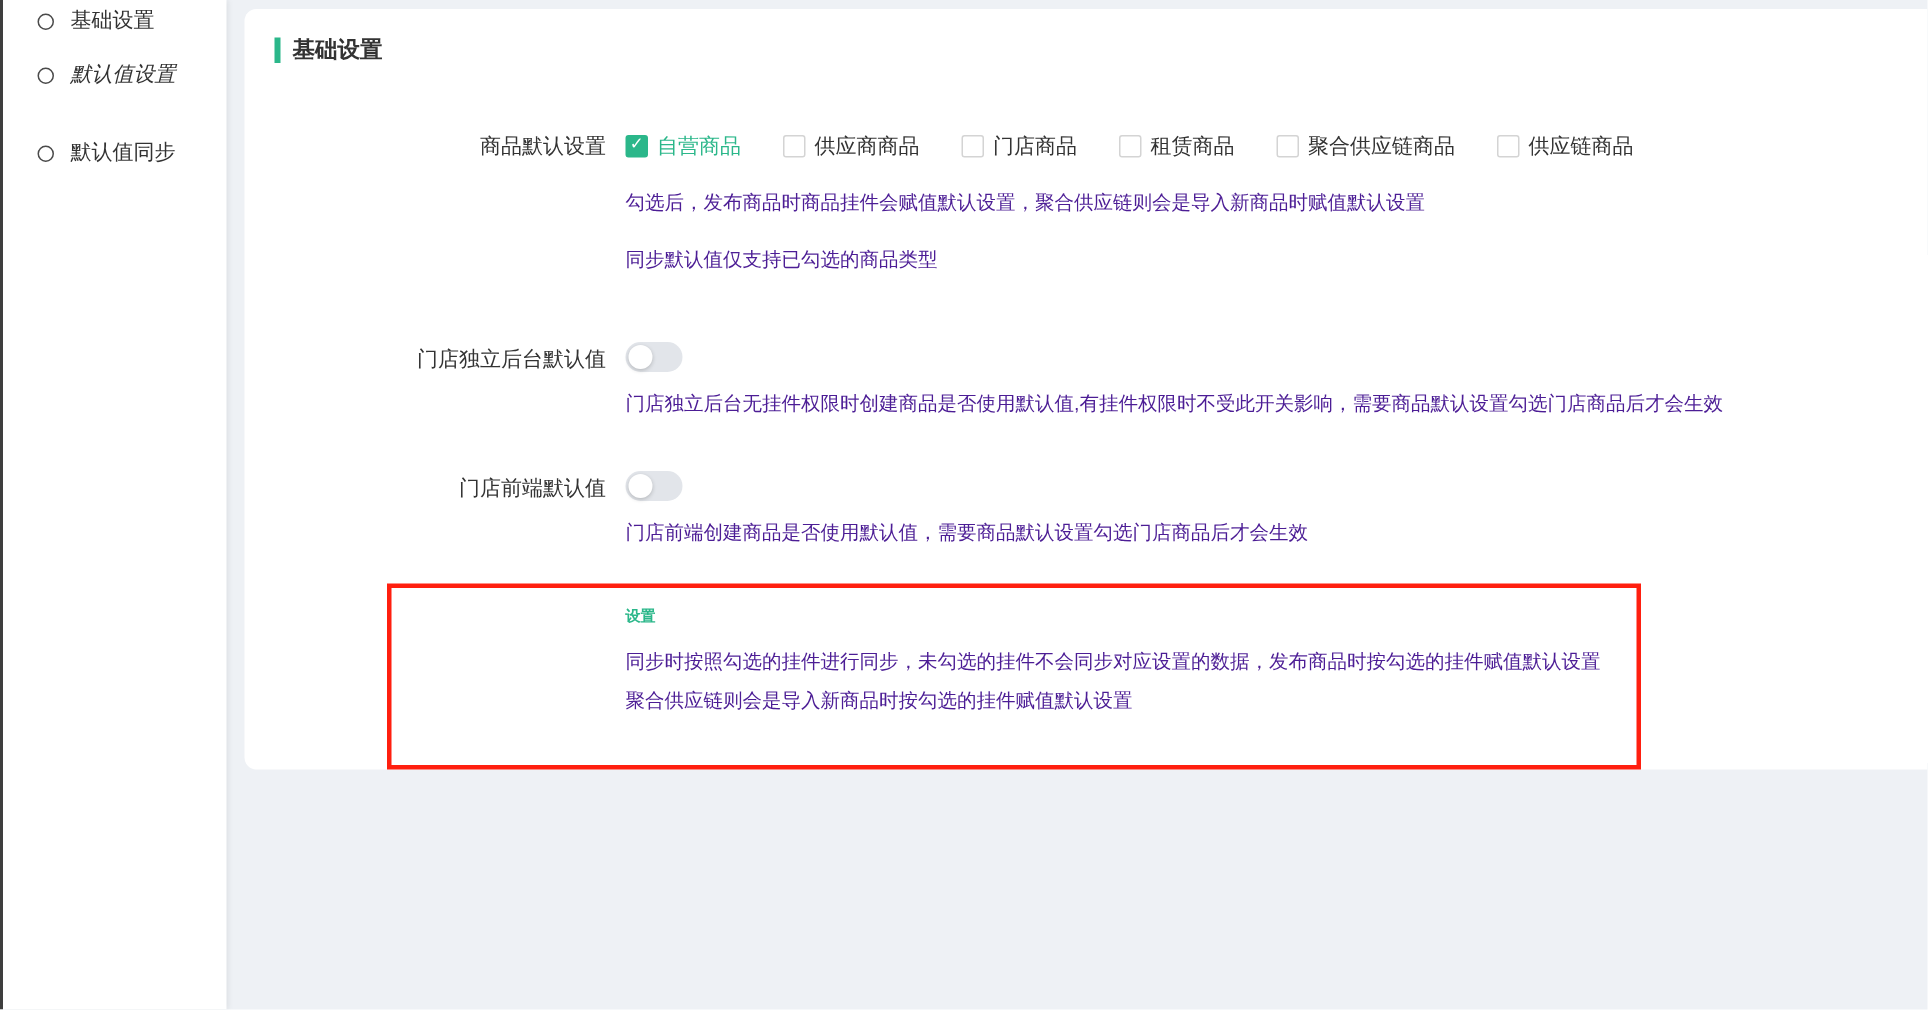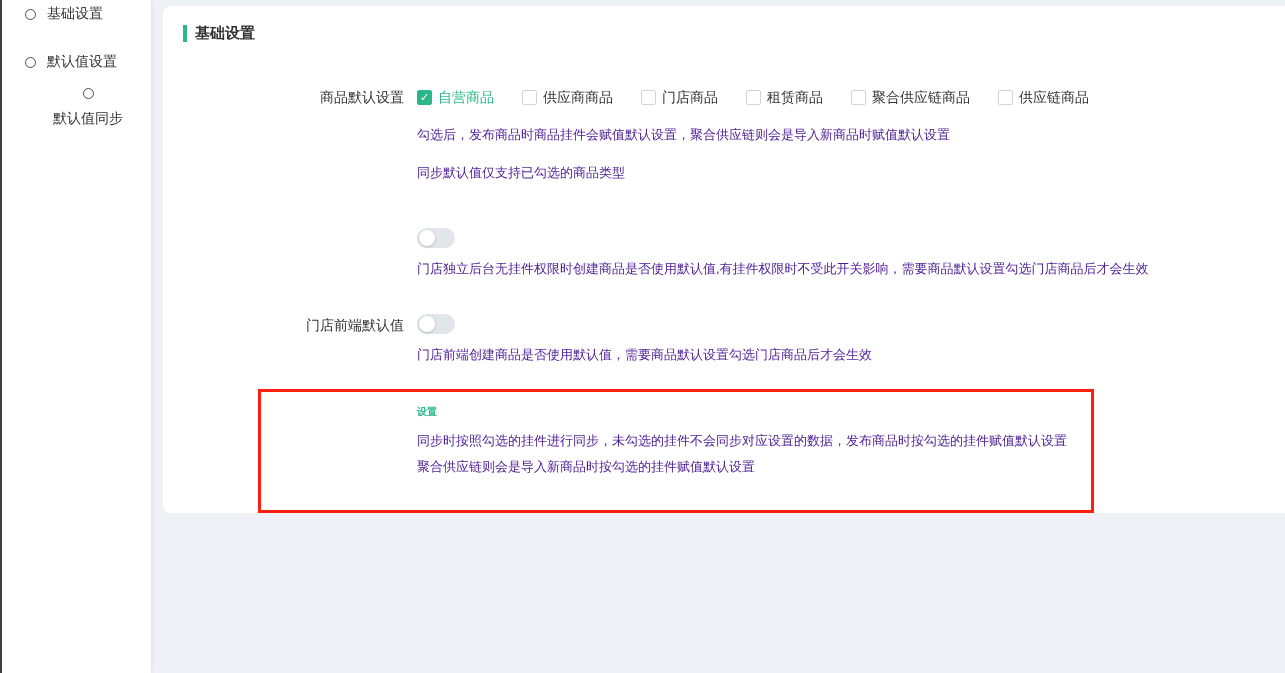--- a/index.html
+++ b/index.html
@@ -104,25 +104,25 @@
 </head>
 <body style="background: rgb(238, 241, 245);">
 
 <div class="dark-edge"></div>
 
 <aside class="sidebar">
   <div class="side-item" style="top:0;">
     <span class="ring"></span>
     <span>基础设置</span>
   </div>
-  <div class="side-item" style="top:48px;">
+  <div class="side-item" style="top:36px;font-style:italic;">
     <span class="ring"></span>
     <span>默认值设置</span>
   </div>
-  <div class="side-item" style="top:88px;flex-direction:column;">
+  <div class="side-item" style="top:88px;">
     <span class="ring"></span>
     <span>默认值同步</span>
   </div>
 </aside>
 
 <main class="card">
 
   <div class="section-title">
     <span class="title-bar" style="background: rgb(43, 183, 138);"></span>
     <span class="txt">基础设置</span>
@@ -158,20 +158,21 @@
           <span class="box"></span>
           <span class="cb-label">供应链商品</span>
         </label>
       </div>
     </div>
   </div>
   <div class="hint" style="top:121px;">勾选后，发布商品时商品挂件会赋值默认设置，聚合供应链则会是导入新商品时赋值默认设置</div>
   <div class="hint" style="top:159px;">同步默认值仅支持已勾选的商品类型</div>
 
   <div class="row" style="top:222px;">
+    <div class="row-label">门店独立后台默认值</div>
     <div class="row-content">
       <span class="toggle">
         <span class="knob"></span>
       </span>
     </div>
   </div>
   <div class="hint" style="top:255px;">门店独立后台无挂件权限时创建商品是否使用默认值,有挂件权限时不受此开关影响，需要商品默认设置勾选门店商品后才会生效</div>
 
   <div class="row" style="top:308px;">
     <div class="row-label">门店前端默认值</div>

